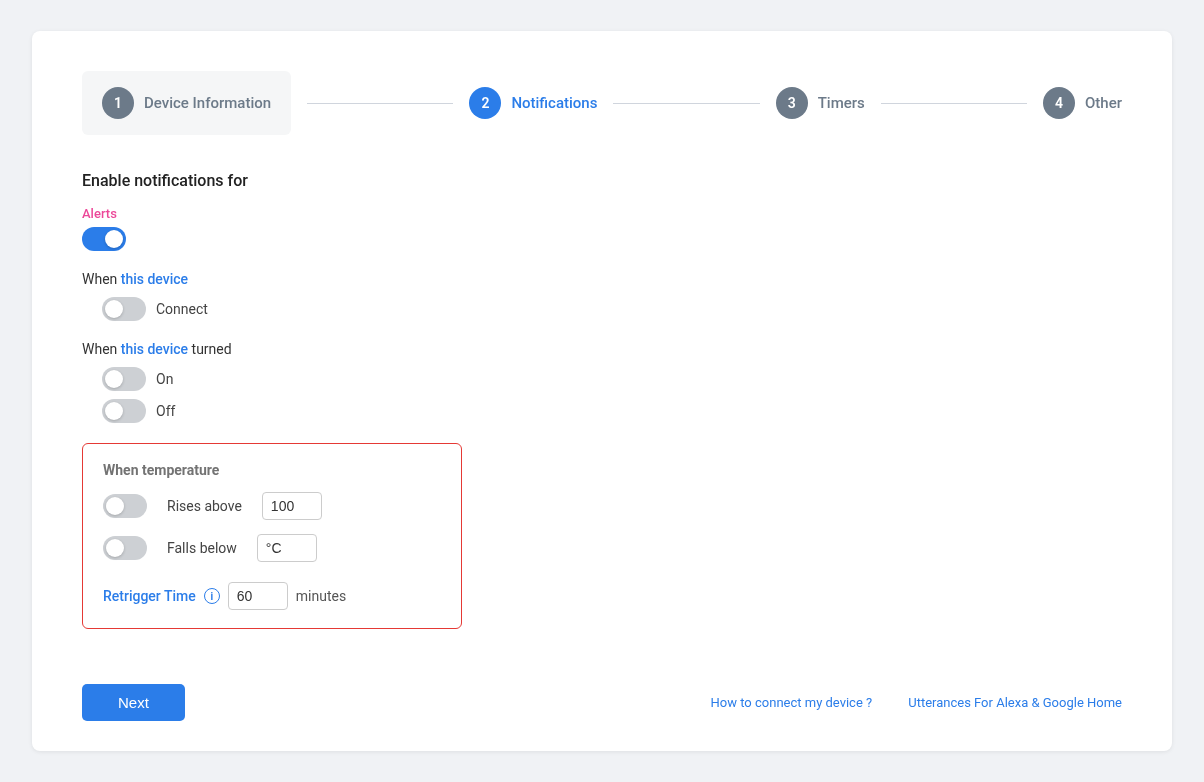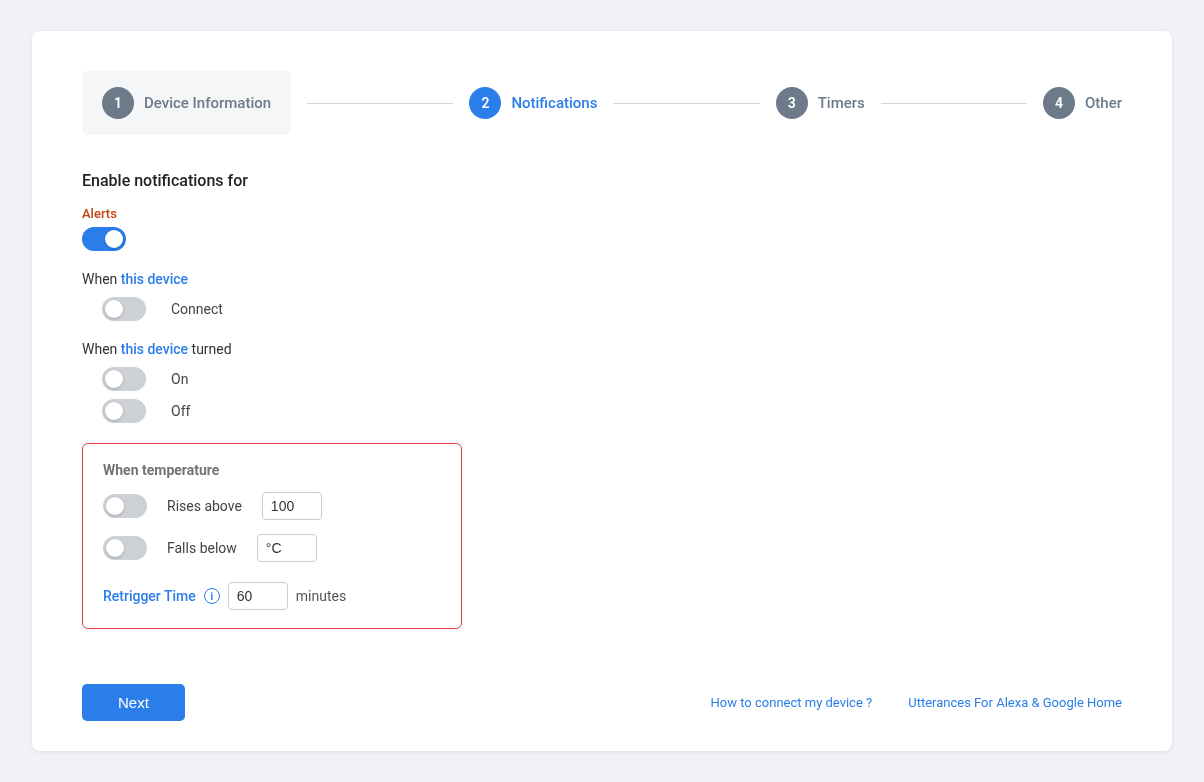--- a/index.html
+++ b/index.html
@@ -78,28 +78,28 @@
     .section-title {
       font-size: 16px;
       font-weight: 500;
       color: #222;
       margin-bottom: 16px;
     }
 
     
     .toggle-label {
       font-size: 13px;
-      color: #c2410c;
+      color: #ec4899;
       margin-bottom: 6px;
       font-weight: 500;
     }
     .toggle-row {
       display: flex;
       align-items: center;
-      gap: 25px;
+      gap: 10px;
       margin-bottom: 8px;
     }
     .toggle {
       position: relative;
       width: 44px;
       height: 24px;
       flex-shrink: 0;
     }
     .toggle-track {
       width: 44px;

